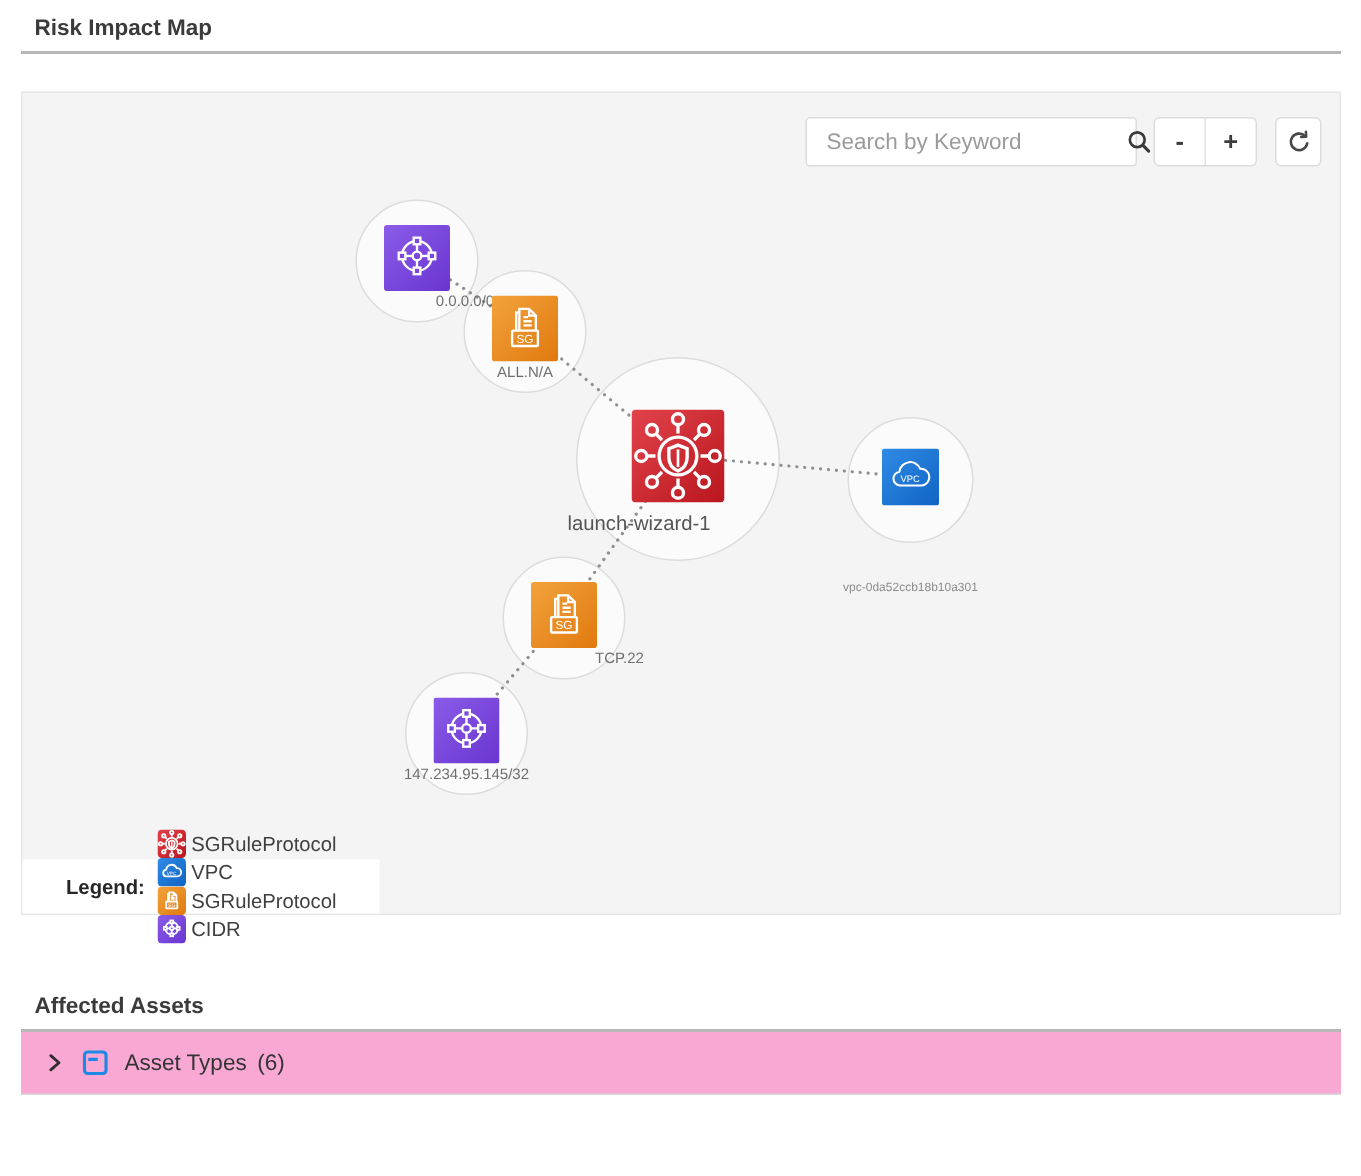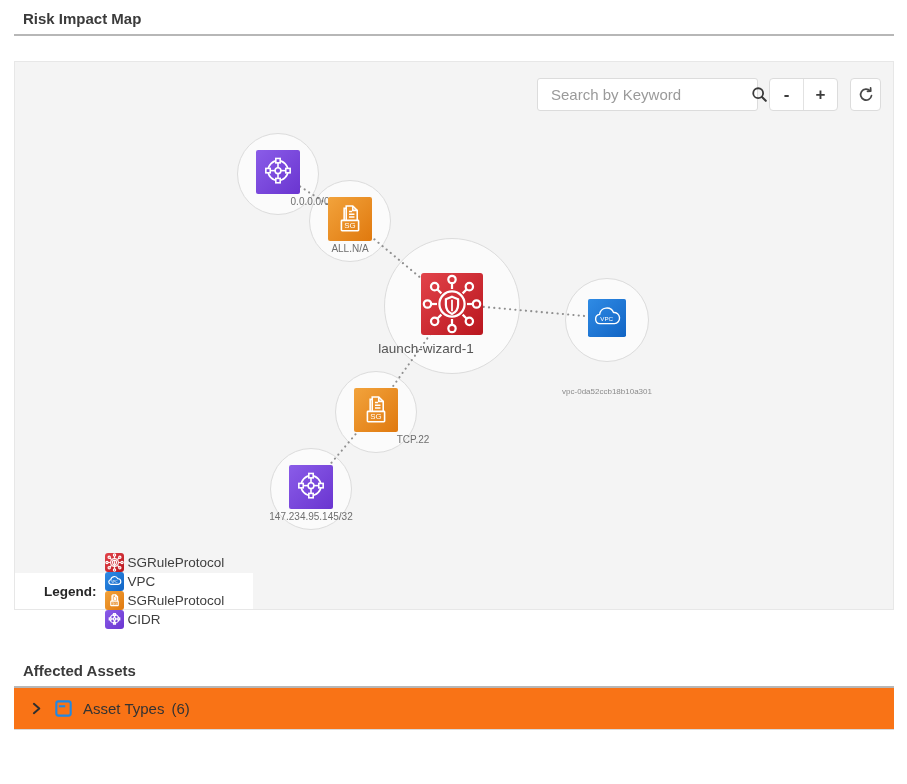--- a/index.html
+++ b/index.html
@@ -41,21 +41,21 @@
   .legend-bar { position:absolute; left:0; bottom:0; height:36px; background:#fff; z-index:5;
     display:flex; align-items:center; padding:0 16px 0 9px; }
   .legend-title { font-weight:bold; font-size:13.5px; color:#262626; margin-right:8px;padding-left:20px; }
   .legend-item { display:flex; align-items:center; margin-right:13px; }
   .legend-item .li-icon { line-height:0; margin-right:4px; }
   .legend-item .li-label { font-size:13.5px; color:#3f3f3f; }
 
   
   .assets-section { margin-top:42px; }
   .asset-row { height:42px; display:flex; align-items:center; padding-left:15px;
-    border-bottom:1px solid #d9d9d9; cursor:pointer; background:#f97316; }
+    border-bottom:1px solid #d9d9d9; cursor:pointer; background:#f9a8d4; }
   .asset-row .chev { line-height:0; margin-right:10px; }
   .asset-row .row-icon { line-height:0; margin-right:10px; }
   .asset-row .row-label { font-size:15px; color:#333; }
   .asset-row .row-count { font-size:15px; color:#333; margin-left:7px; }
 </style>
 </head>
 <body>
 
 <div class="section-wrap">
   <div class="section-title">Risk Impact Map</div>

